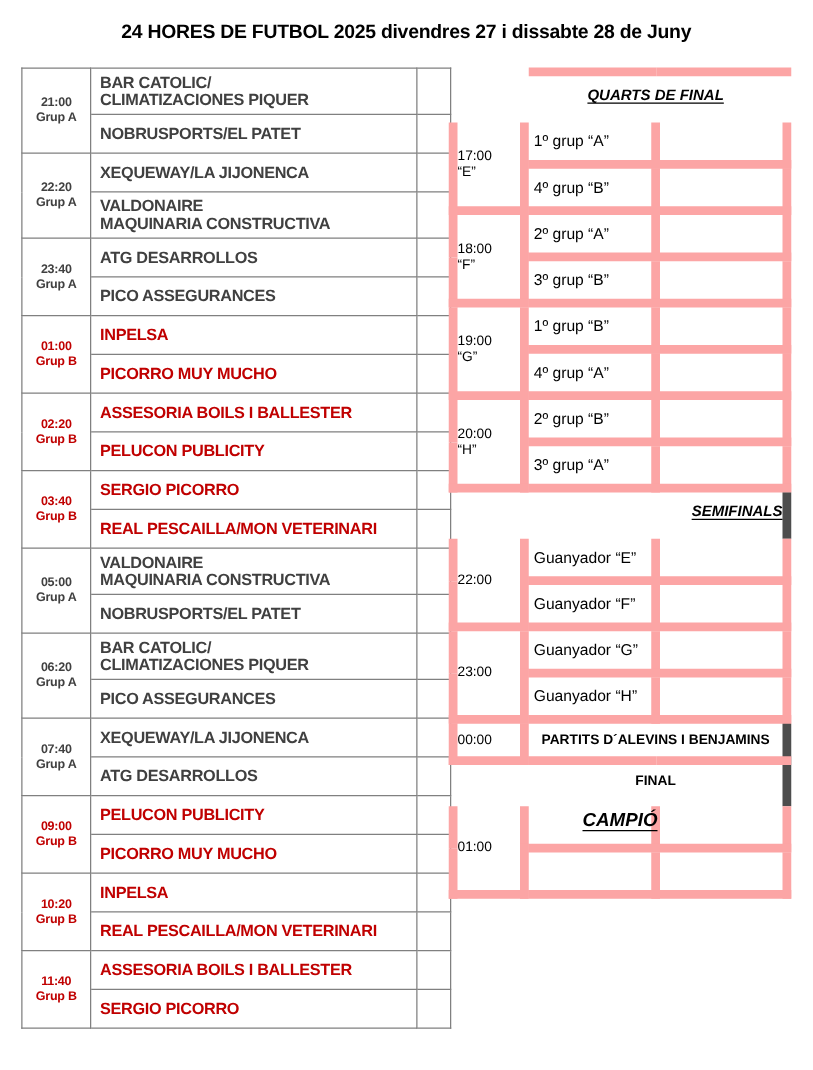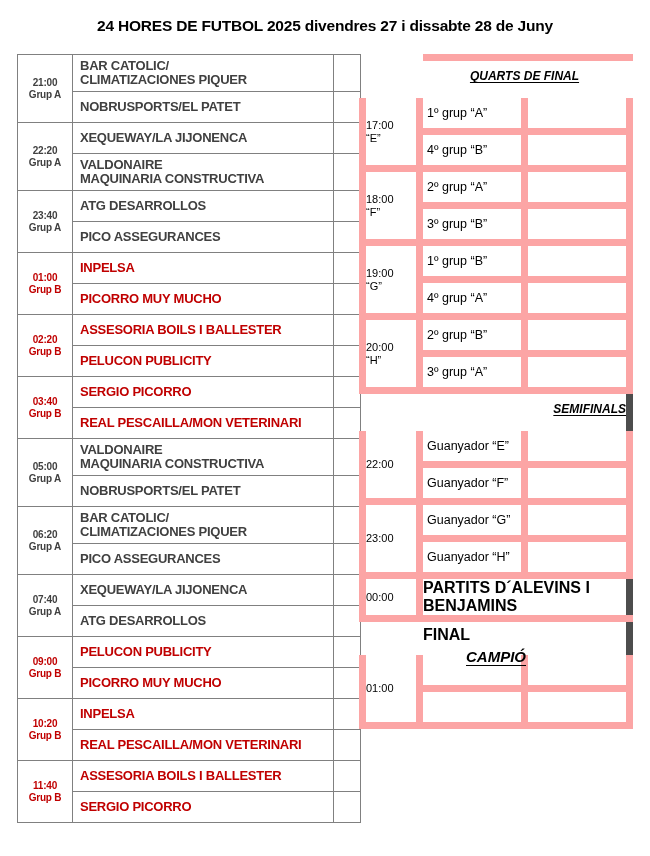--- a/index.html
+++ b/index.html
@@ -112,22 +112,22 @@
     font-size: 12px;
     font-weight: bold;
     font-style: italic;
     text-decoration: underline;
     text-underline-offset: 2px;
     border-left-color: transparent;
     border-right-color: transparent;
     border-bottom-color: transparent;
   }
   #right-table td.band-plain {
-    text-align: left;
-    font-size: 16px;
+    text-align: center;
+    font-size: 11px;
     font-weight: bold;
   }
   #right-table td.no-right { border-right-color: transparent; }
   #right-table tr.short td { height: 26px; }
 
   
   #campio {
     position: absolute;
     left: 359px;
     top: 648px;

